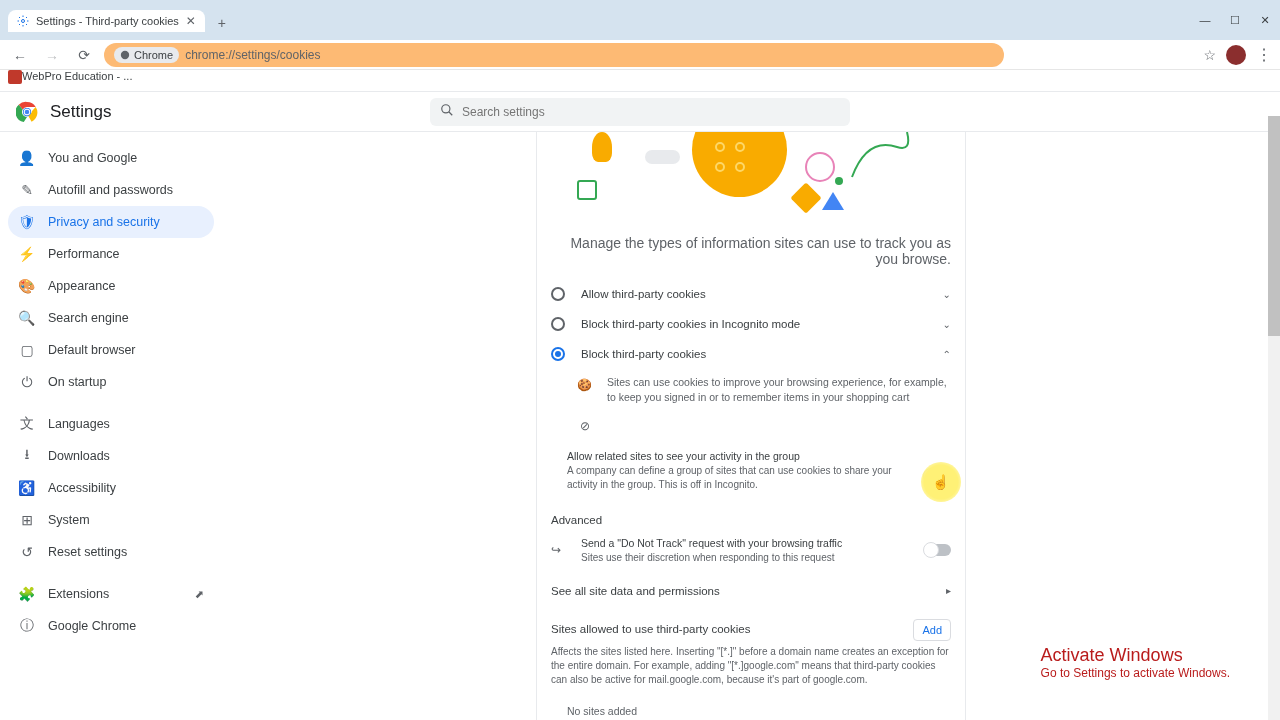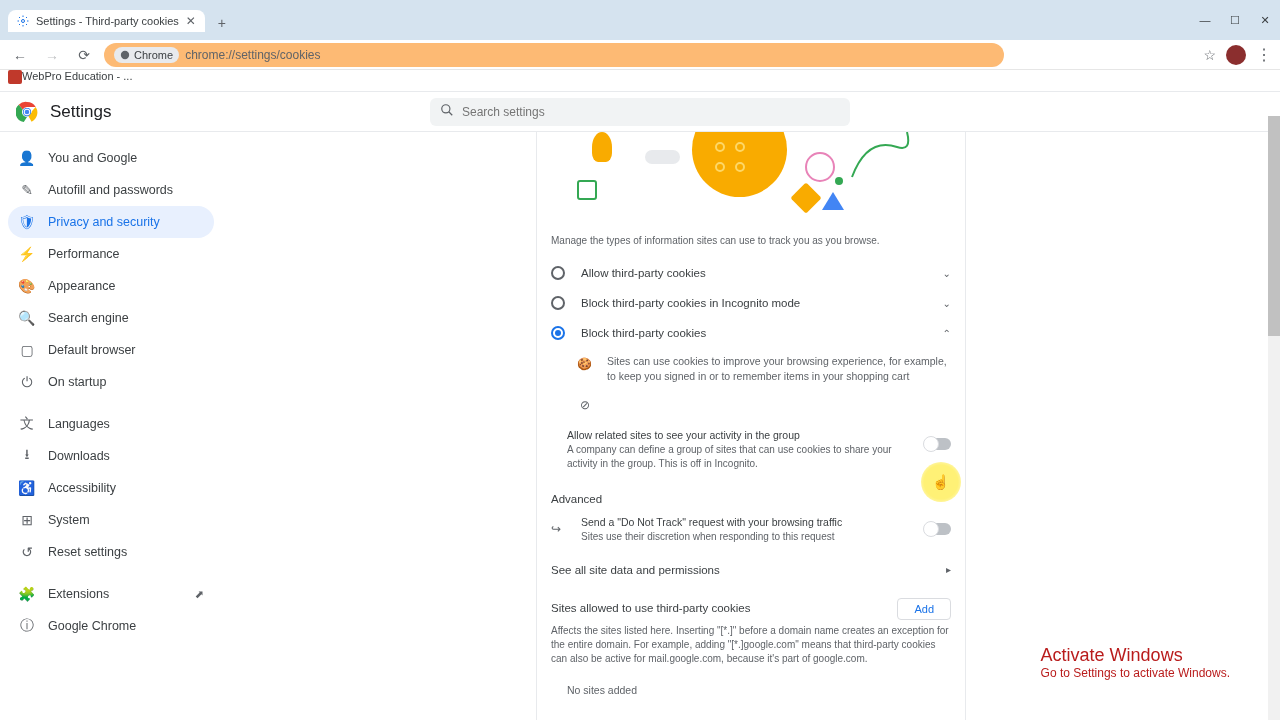--- a/index.html
+++ b/index.html
@@ -57,53 +57,53 @@
 .ill-dots { position: absolute; left: 178px; top: 10px; width: 50px; height: 50px; }
 .ill-dots span { position: absolute; width: 10px; height: 10px; border: 2px solid #fdd766; border-radius: 50%; }
 .ill-square { position: absolute; left: 40px; top: 48px; width: 20px; height: 20px; border: 2px solid #34a853; border-radius: 3px; }
 .ill-diamond { position: absolute; left: 258px; top: 55px; width: 22px; height: 22px; background: #f9ab00; transform: rotate(45deg); border-radius: 2px; }
 .ill-tri { position: absolute; left: 285px; top: 60px; width: 0; height: 0; border-left: 11px solid transparent; border-right: 11px solid transparent; border-bottom: 18px solid #4285f4; }
 .ill-ring { position: absolute; left: 268px; top: 20px; width: 30px; height: 30px; border: 2px solid #e883b8; border-radius: 50%; }
 .ill-green-dot { position: absolute; left: 298px; top: 45px; width: 8px; height: 8px; background: #34a853; border-radius: 50%; }
 .ill-blob { position: absolute; left: 108px; top: 18px; width: 35px; height: 14px; background: #e8eaed; border-radius: 8px; }
 .ill-yellow-small { position: absolute; left: 55px; top: 0; width: 20px; height: 30px; background: #f9ab00; border-radius: 50% 50% 30% 30%; }
 
-.desc { padding: 8px 14px 12px; font-size: 10px; color: #5f6368; }
+.desc { padding: 8px 14px 12px; font-size: 14px; color: #5f6368; text-align: right; }
 
 .option { display: flex; align-items: center; padding: 8px 14px; font-size: 11.5px; color: #3c4043; position: relative; }
 .radio { width: 14px; height: 14px; border: 2px solid #5f6368; border-radius: 50%; margin-right: 16px; flex-shrink: 0; }
 .radio.checked { border-color: #1a73e8; }
 .radio.checked::after { content: ''; display: block; width: 6px; height: 6px; background: #1a73e8; border-radius: 50%; margin: 2px; }
 .expand { margin-left: auto; color: #5f6368; font-size: 10px; }
 
 .sub { padding: 6px 14px 6px 40px; display: flex; gap: 14px; font-size: 10.5px; color: #5f6368; line-height: 1.4; }
 .sub-icon { width: 16px; flex-shrink: 0; display: flex; justify-content: center; padding-top: 2px; font-size: 12px; }
 
-.allow-row { padding: 8px 14px 8px 30px; display: flex; align-items: flex-start; gap: 10px; }
+.allow-row { padding: 8px 14px 8px 30px; display: flex; align-items: center; gap: 10px; }
 .allow-text { font-size: 10.5px; color: #3c4043; line-height: 1.4; }
 .allow-text .sub-t { color: #5f6368; font-size: 10px; }
 .toggle { width: 26px; height: 12px; background: #bdc1c6; border-radius: 6px; position: relative; flex-shrink: 0; margin-left: auto; margin-top: 10px; }
 .toggle::after { content: ''; position: absolute; width: 14px; height: 14px; background: #fff; border: 1px solid #dadce0; border-radius: 50%; top: -2px; left: -2px; }
 
 .highlight { position: absolute; width: 40px; height: 40px; background: radial-gradient(circle, #fff176 0%, #fff176 60%, rgba(255,241,118,0) 100%); border-radius: 50%; right: 4px; top: 330px; display: flex; align-items: center; justify-content: center; color: #9e8600; font-size: 14px; }
 
 .section-label { padding: 14px 14px 4px; font-size: 11.5px; color: #3c4043; font-weight: 500; }
 
 .dnt-row { padding: 6px 14px; display: flex; align-items: center; gap: 14px; }
 .dnt-icon { width: 16px; color: #5f6368; font-size: 12px; }
 .dnt-text { font-size: 10.5px; color: #3c4043; line-height: 1.4; flex: 1; }
 .dnt-text .s { color: #5f6368; font-size: 10px; }
 
 .link-row { padding: 14px 14px; display: flex; align-items: center; font-size: 11.5px; color: #3c4043; }
 .link-row .arrow { margin-left: auto; font-size: 10px; color: #5f6368; }
 
 .allowed-section { padding: 12px 14px 0; }
 .allowed-title { font-size: 11.5px; font-weight: 500; color: #3c4043; margin-bottom: 10px; }
 .allowed-desc { font-size: 10px; color: #5f6368; line-height: 1.4; }
-.add-btn { float: right; border: 1px solid #dadce0; color: #1a73e8; background: #fff; border-radius: 4px; padding: 4px 16px; font-size: 11px; cursor: pointer; margin-top: -4px; }
+.add-btn { float: right; border: 1px solid #dadce0; color: #1a73e8; background: #fff; border-radius: 4px; padding: 4px 8px; font-size: 11px; cursor: pointer; margin-top: -4px; }
 .no-sites { padding: 18px 14px 0 30px; font-size: 10.5px; color: #5f6368; }
 
 .watermark { position: fixed; right: 50px; bottom: 40px; color: #b91c1c; }
 .watermark .t1 { font-size: 18px; font-weight: 300; }
 .watermark .t2 { font-size: 12px; }
 
 .vscroll { position: fixed; right: 0; top: 116px; bottom: 0; width: 12px; background: #f1f1f1; }
 .vscroll-thumb { position: absolute; top: 0; width: 12px; height: 220px; background: #c1c1c1; }
 </style>
 </head>

